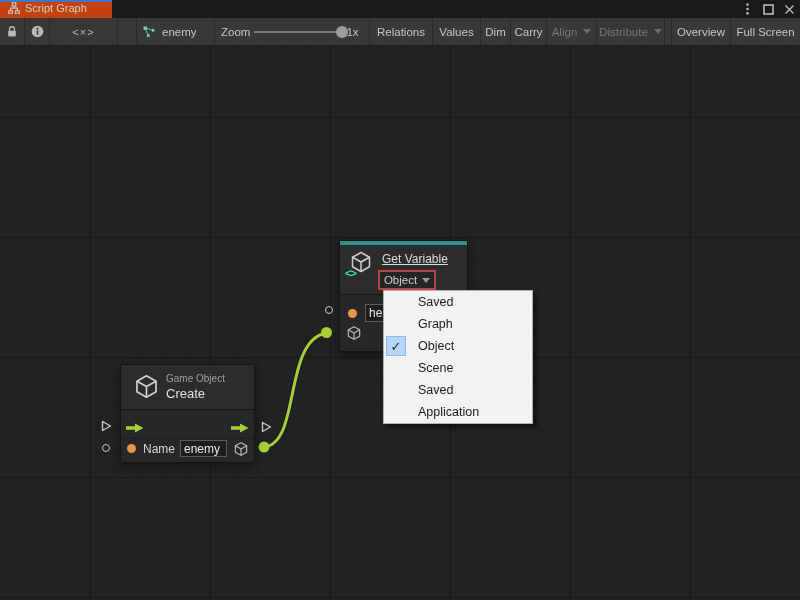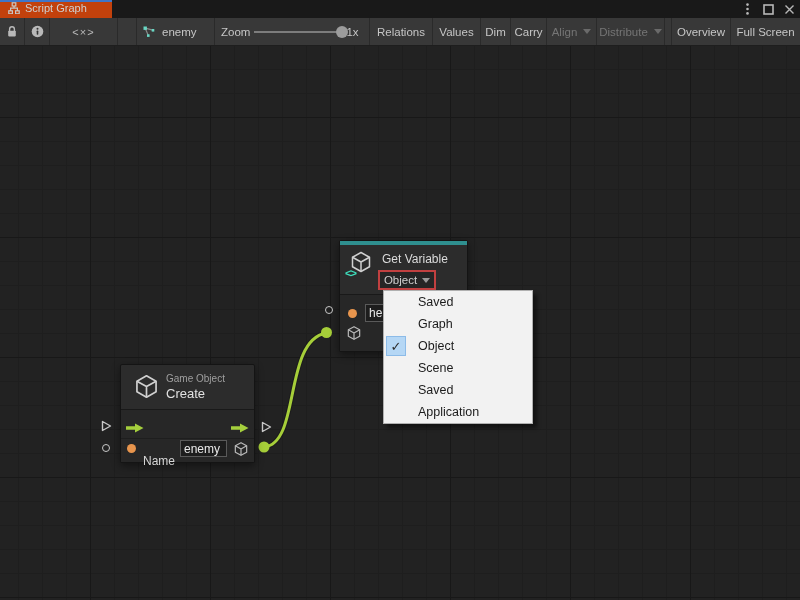--- a/index.html
+++ b/index.html
@@ -199,21 +199,21 @@
 
     <div class="node" style="left:339px; top:194px; width:129px; height:112px;">
       <div style="position:absolute; top:0; left:0; right:0; height:4px; background:#2f8f8f;"></div>
       <div class="cube-wrap" style="left:9px; top:9px; width:24px; height:24px;">
         <svg width="24" height="24" viewBox="0 0 24 24" fill="none" stroke="#d0d0d0" stroke-width="1.5" stroke-linejoin="round">
           <path d="M12 2.5 L20.5 7.25 V16.75 L12 21.5 L3.5 16.75 V7.25 Z"></path>
           <path d="M3.5 7.25 L12 12 L20.5 7.25 M12 12 V21.5"></path>
         </svg>
         <span class="mint-brackets">&lt;&gt;</span>
       </div>
-      <div style="position:absolute; left:42px; top:11px; font-size:12px; color:#dcdcdc;">Get Variable</div>
+      <div style="position:absolute; left:42px; top:11px; font-size:12px; color:#dcdcdc;text-decoration:underline;">Get Variable</div>
       <div class="kind-dropdown">
         <span>Object</span>
         <span class="kind-caret"></span>
       </div>
       <div class="node-body" style="top:53px;">
         <span class="port-dot" style="left:8px; top:14px;"></span>
         <input class="field" style="left: 25px; top: 9px; width: 62px; height: 18px;" value="he">
         <span class="cube-wrap" style="left:6px; top:30px; width:16px; height:16px;">
           <svg width="16" height="16" viewBox="0 0 24 24" fill="none" stroke="#b9b9b9" stroke-width="1.8" stroke-linejoin="round">
             <path d="M12 2.5 L20.5 7.25 V16.75 L12 21.5 L3.5 16.75 V7.25 Z"></path>
@@ -240,21 +240,21 @@
               <path d="M0 3.2 H9 V0.4 L17.5 5 L9 9.6 V6.8 H0 Z" fill="#a5cf3d"></path>
             </svg>
         </span>
         <span style="position:absolute; right:5px; top:13px;">
           <svg width="18" height="10" viewBox="0 0 18 10">
               <path d="M0 3.2 H9 V0.4 L17.5 5 L9 9.6 V6.8 H0 Z" fill="#a5cf3d"></path>
             </svg>
         </span>
         <div style="position:absolute; left:0; right:0; top:28px; border-top:1px solid #1e1e1e;"></div>
         <span class="port-dot" style="left:6px; top:34px;"></span>
-        <span style="position:absolute; left:22px; top:44px; font-size:12px; color:#d6d6d6;">Name</span>
+        <span style="position:absolute; left:22px; top:32px; font-size:12px; color:#d6d6d6;">Name</span>
         <input class="field" style="left: 59px; top: 30px; width: 47px; height: 17px;" value="enemy">
         <span class="cube-wrap" style="right:5px; top:31px; width:16px; height:16px;">
           <svg width="16" height="16" viewBox="0 0 24 24" fill="none" stroke="#b9b9b9" stroke-width="1.8" stroke-linejoin="round">
             <path d="M12 2.5 L20.5 7.25 V16.75 L12 21.5 L3.5 16.75 V7.25 Z"></path>
             <path d="M3.5 7.25 L12 12 L20.5 7.25 M12 12 V21.5"></path>
           </svg>
         </span>
       </div>
     </div>
 

